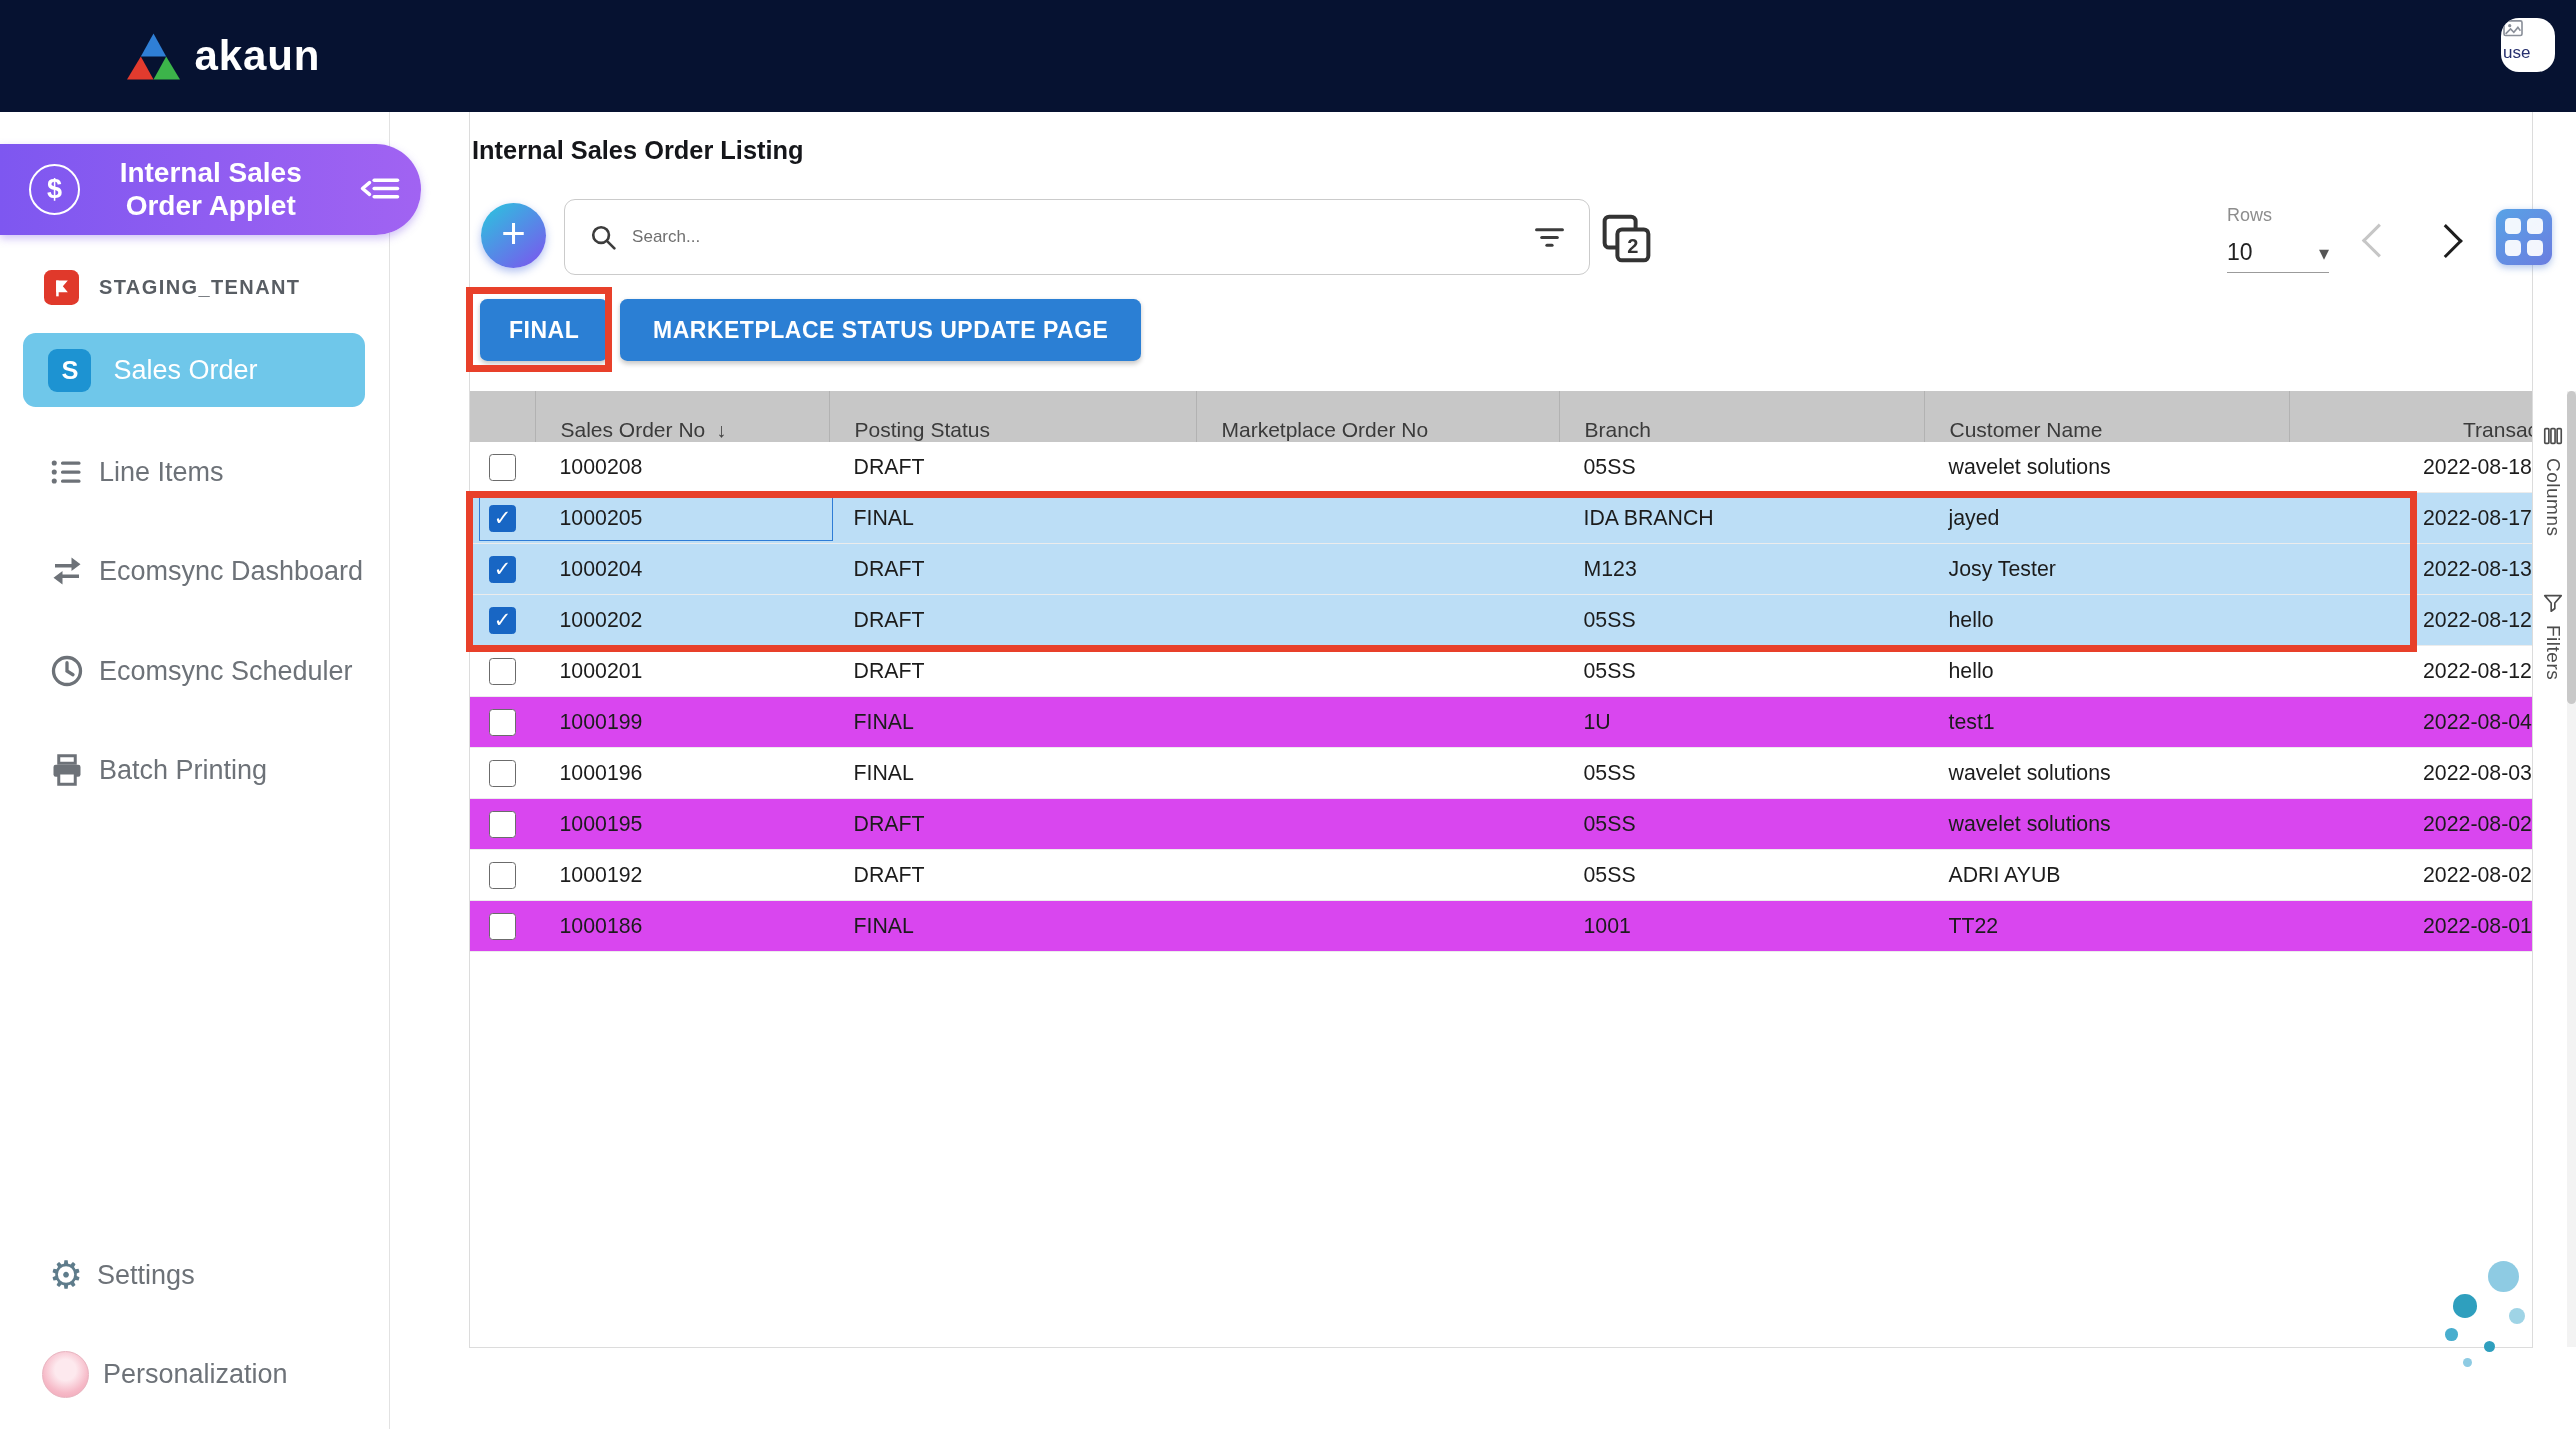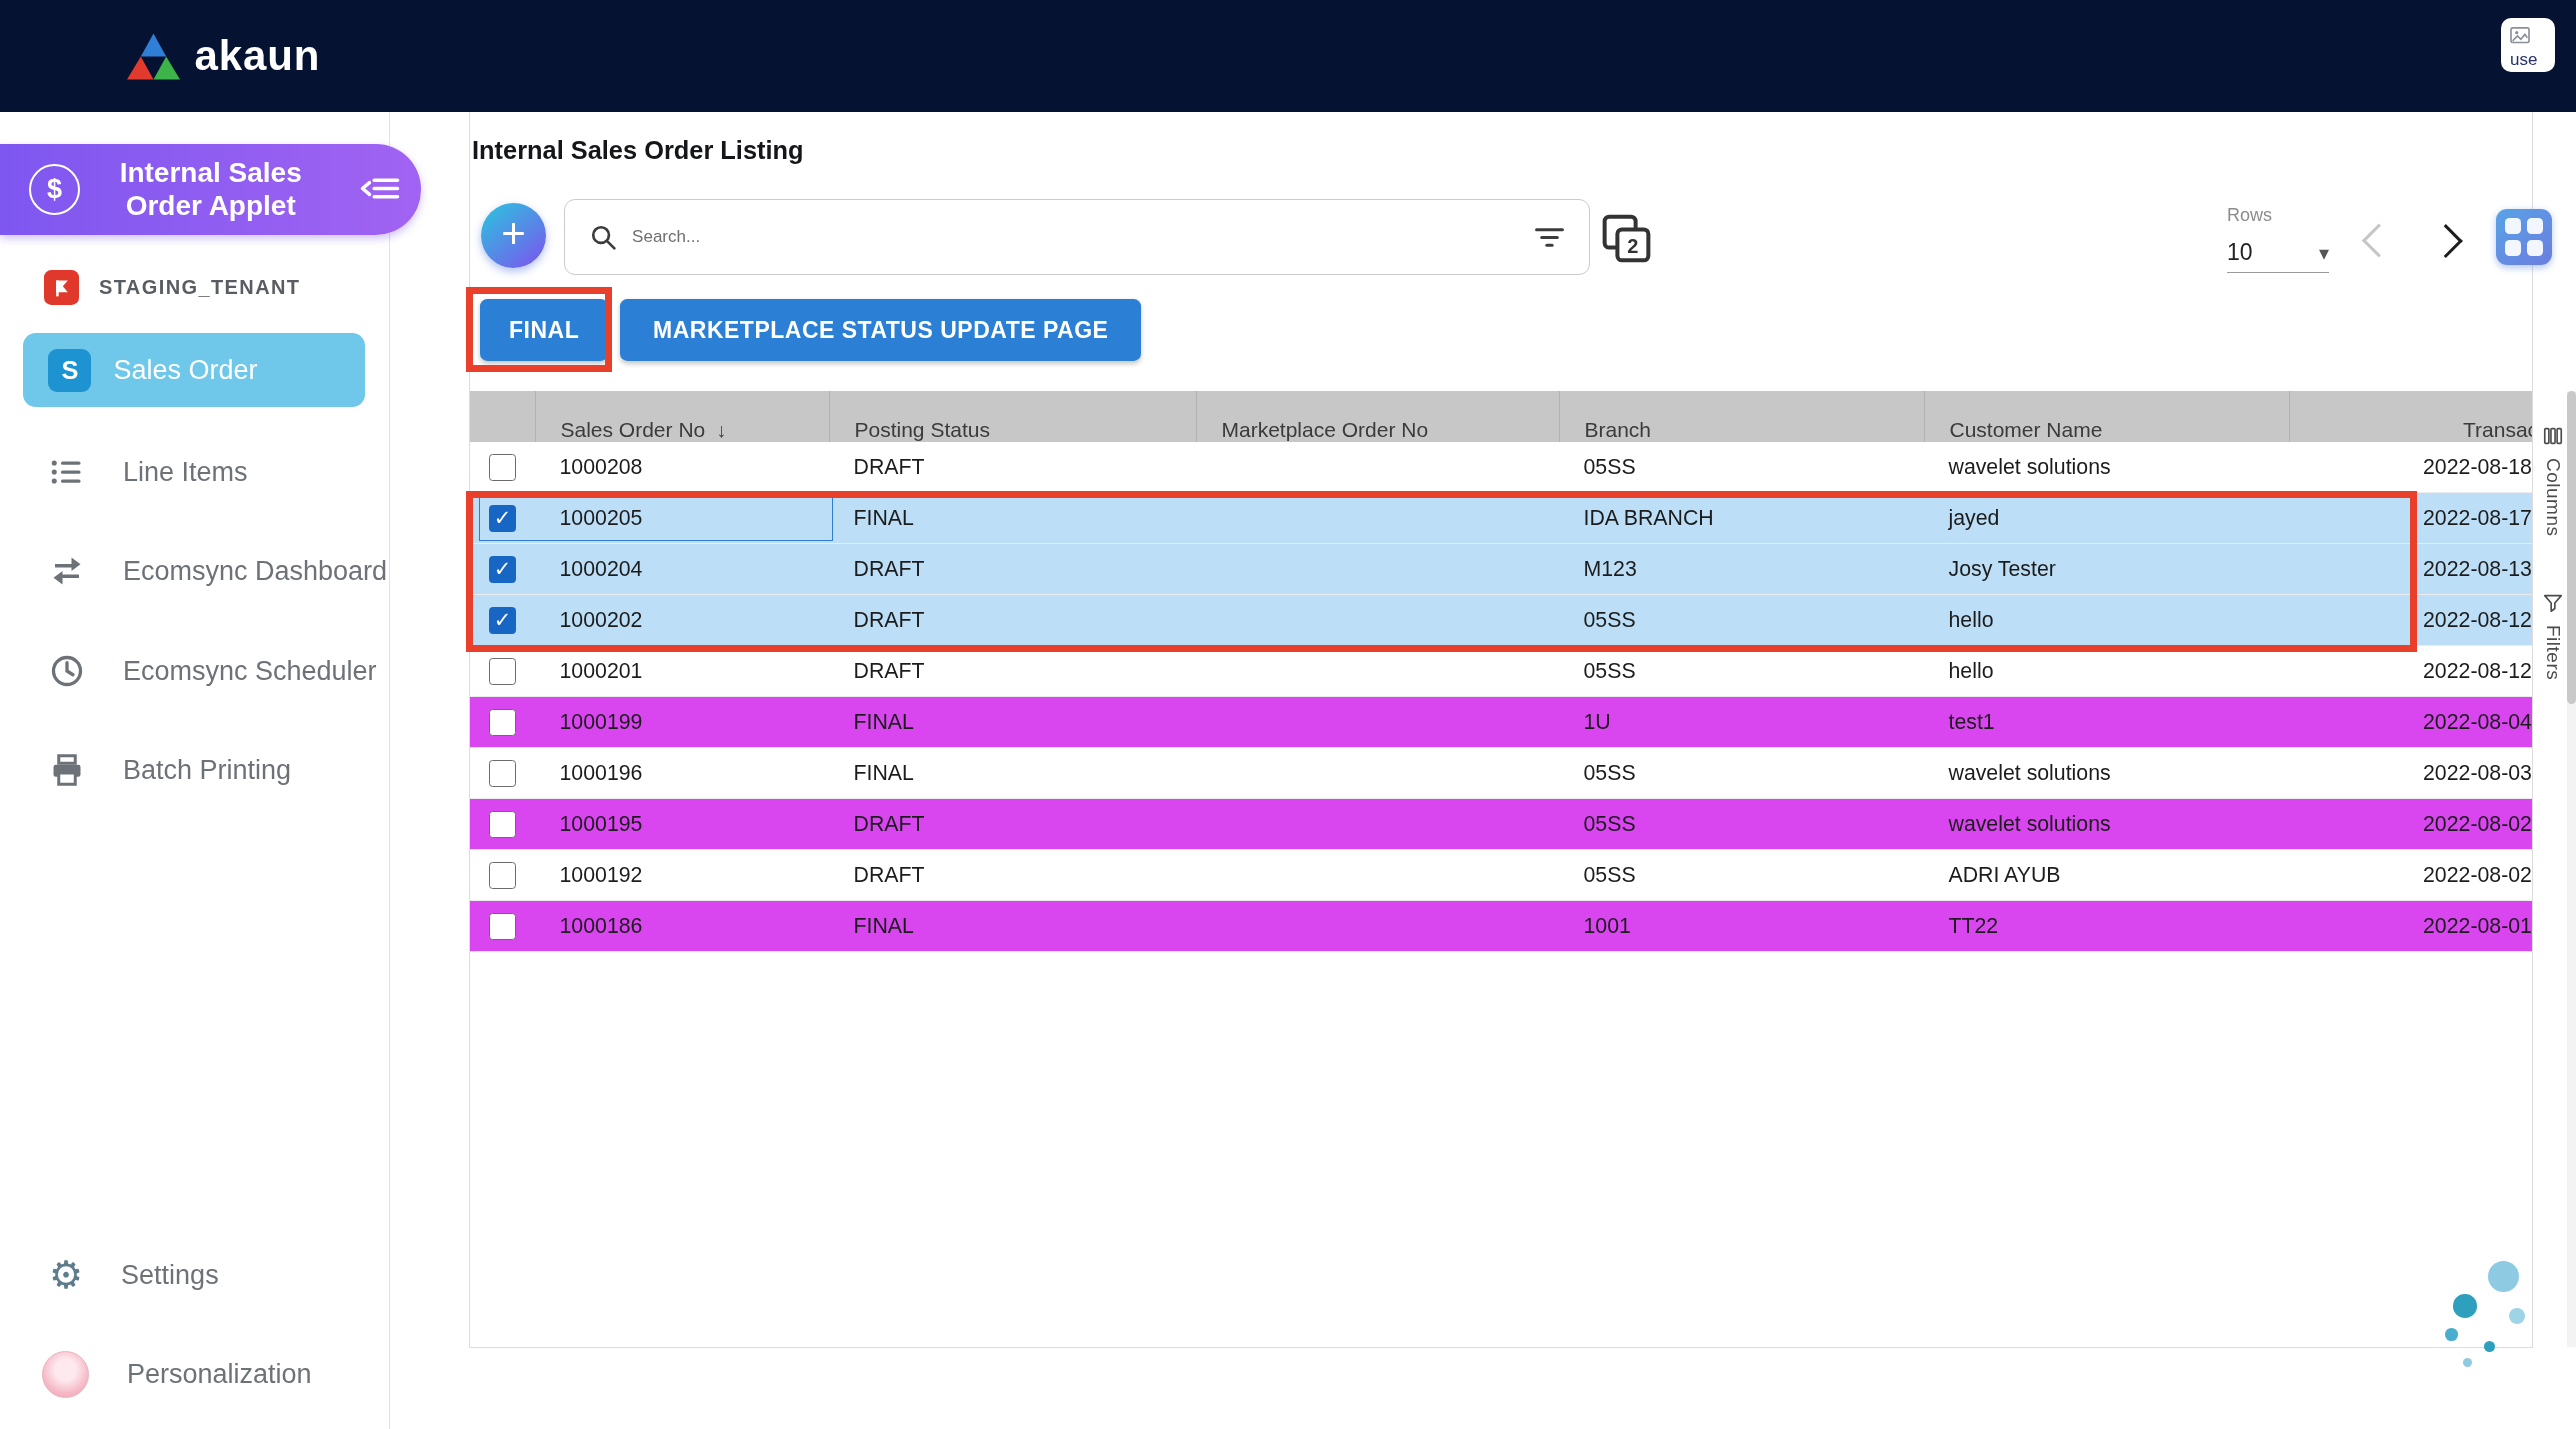--- a/index.html
+++ b/index.html
@@ -8,41 +8,41 @@
   }
   *{margin:0;padding:0;box-sizing:border-box;}
   html,body{background:#fff;}
   body{font-family:"Liberation Sans", sans-serif;}
   #stage{position:relative;width:2576px;height:1430px;overflow:hidden;background:#fff;}
 
   
   .topbar{position:absolute;left:0;top:0;width:2576px;height:112px;background:var(--navbar);z-index:10;}
   .logo{position:absolute;left:127px;top:0;height:112px;display:flex;align-items:center;gap:14.5px;}
   .logo-text{color:#fff;font-size:42px;font-weight:700;letter-spacing:0.9px;}
-  .avatar-broken{position:absolute;left:2501px;top:18px;width:54px;height:54px;background:#fff;border-radius:10px;overflow:hidden;padding:9px;}
+  .avatar-broken{position:absolute;left:2501px;top:18px;width:54px;height:54px;background:#fff;border-radius:18px;overflow:hidden;padding:2px;}
   .avatar-broken .alt{display:block;font-size:17px;color:#27306e;margin-top:1.8px;white-space:nowrap;}
 
   
   .sidebar{position:absolute;left:0;top:112px;width:390px;height:1318px;background:#fff;border-right:0.9px solid #e2e2e2;z-index:4;}
   .applet-pill{position:absolute;left:0;top:144px;width:421px;height:91px;border-radius:0 45px 45px 0;
     background:linear-gradient(90deg,var(--grad1),var(--grad2));display:flex;align-items:center;z-index:6;
     box-shadow:0 3.6px 9px rgba(120,80,230,.35);}
   .pill-icon{margin-left:29px;width:51px;height:51px;border:2.7px solid #fff;border-radius:50%;
     display:flex;align-items:center;justify-content:center;color:#fff;font-size:27px;font-weight:700;flex:0 0 auto;}
   .pill-title{width:236px;margin-left:12.7px;color:#fff;font-size:28px;font-weight:600;line-height:1.15;text-align:center;}
   .pill-menu{margin-left:auto;margin-right:20px;}
   .tenant{position:absolute;left:44px;top:270px;display:flex;align-items:center;gap:20px;z-index:5;}
   .tenant-icon{width:35px;height:35px;background:#e0392b;border-radius:7.3px;display:flex;align-items:center;justify-content:center;}
   .tenant-label{font-size:20px;font-weight:700;letter-spacing:1.4px;color:#585d63;}
   .active-item{position:absolute;left:23px;top:333px;width:342px;height:74px;border-radius:12.7px;
     background:var(--active);display:flex;align-items:center;z-index:5;}
   .so-badge{margin-left:25.4px;width:43px;height:43px;border-radius:9px;background:#1d93d2;color:#fff;
     font-size:25.4px;font-weight:700;display:flex;align-items:center;justify-content:center;}
   .active-item .lbl{margin-left:22px;color:#fff;font-size:27px;font-weight:500;}
-  .nav-item{position:absolute;left:49px;height:44px;display:flex;align-items:center;gap:38px;
+  .nav-item{position:absolute;left:49px;height:44px;display:flex;align-items:center;gap:14px;
     color:#6d7278;font-size:27px;white-space:nowrap;cursor:pointer;z-index:5;}
   .nav-item svg{flex:0 0 auto;}
   .ni-line-items{top:450px;} .ni-dashboard{top:549px;} .ni-scheduler{top:649px;} .ni-batch{top:748px;}
   .ni-settings{top:1253px;} .ni-personalization{top:1352px;left:42px;}
   .gear-glyph{font-family:"DejaVu Sans", sans-serif;font-size:38px;color:#5e7c8b;line-height:1;}
   .avatar-pink{width:47px;height:47px;border-radius:50%;
     background:radial-gradient(circle at 50% 40%, #fde9ee 0 30%, #f6b9c7 65%, #ee9fb2);
     border:0.9px solid #e8b3bf;}
 
   

